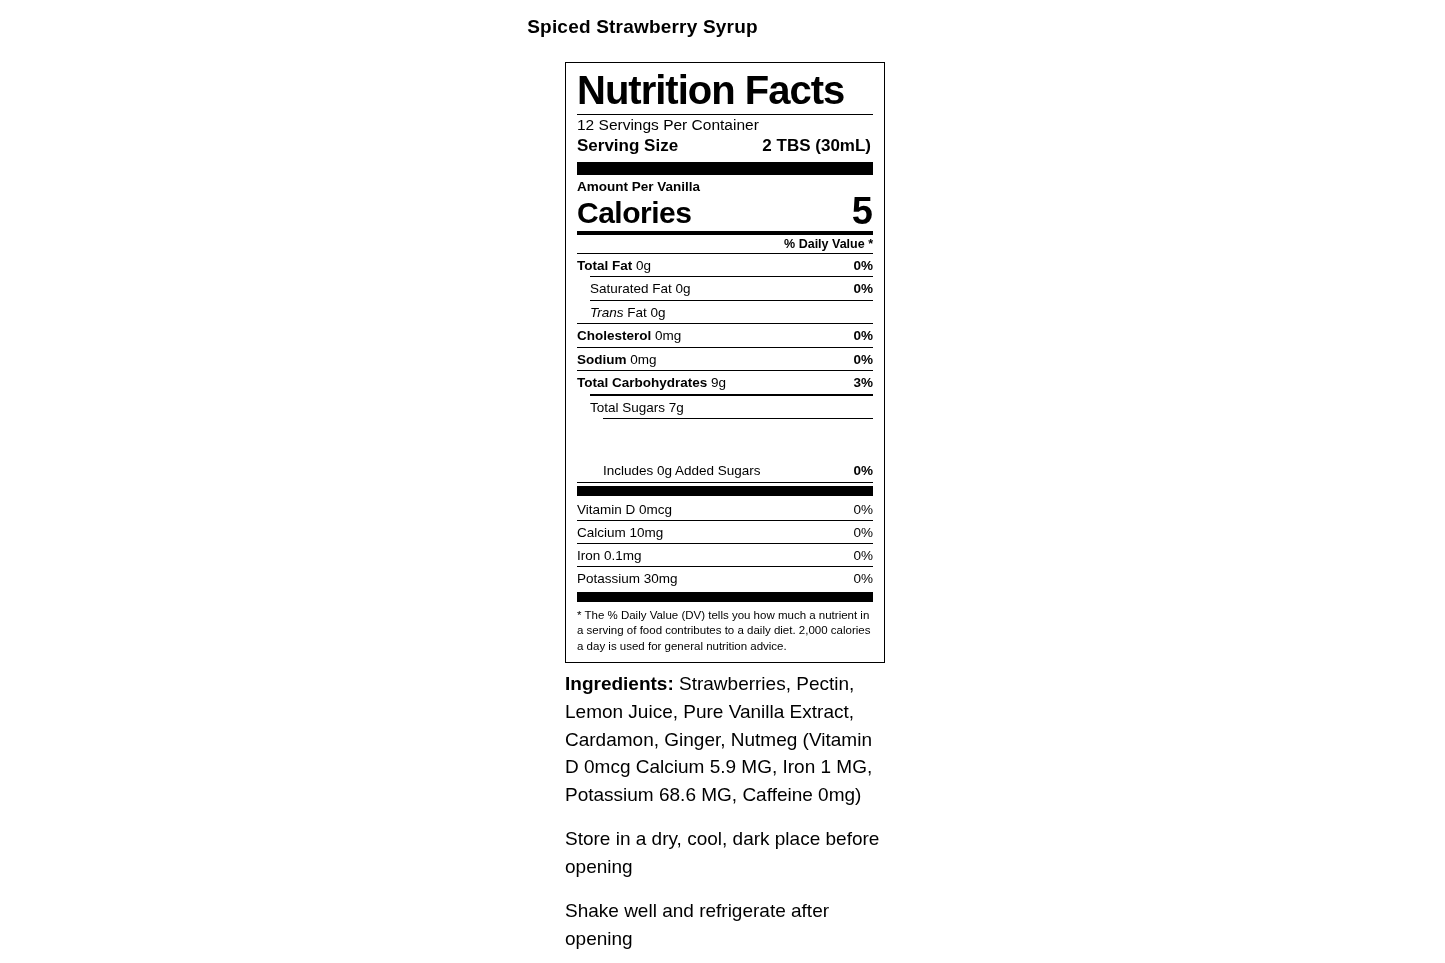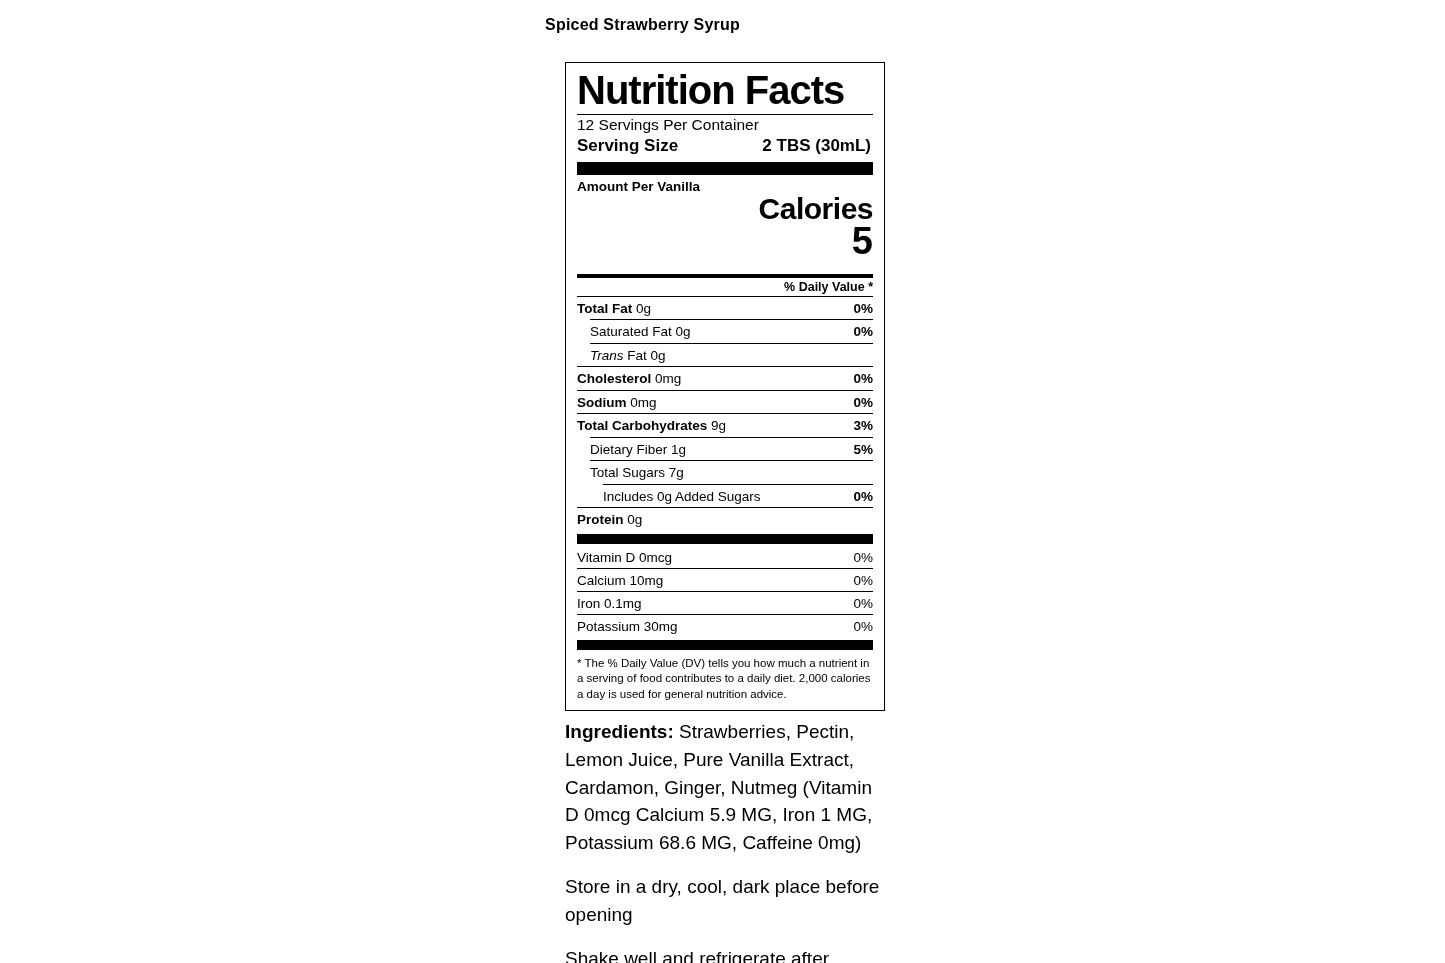--- a/index.html
+++ b/index.html
@@ -15,21 +15,21 @@
     position: relative;
     overflow: hidden;
   }
 
   .page-title {
     position: absolute;
     top: 16px;
     left: 0;
     width: 1285px;
     text-align: center;
-    font-size: 16px;
+    font-size: 19px;
     font-weight: bold;
     letter-spacing: 0.2px;
   }
 
   .label-wrap {
     position: absolute;
     left: 565px;
     top: 62px;
     width: 320px;
   }
@@ -74,22 +74,21 @@
   .amount-per {
     font-size: 13.5px;
     font-weight: bold;
     padding-top: 1px;
   }
   .calories-row {
     display: flex;
     align-items: flex-end;
     justify-content: space-between;
     line-height: 1;
-    padding-bottom: 16px;
-    flex-direction: column;
+    padding-bottom: 3px;
   }
   .calories-label {
     font-size: 30px;
     font-weight: bold;
     letter-spacing: -0.5px;
   }
   .calories-value {
     font-size: 38px;
     font-weight: bold;
     line-height: 0.9;
@@ -105,21 +104,21 @@
   .nf-row {
     display: flex;
     justify-content: space-between;
     font-size: 13.5px;
     padding: 4px 0 3px 0;
     line-height: 1.15;
   }
   .nf-row .left { }
   .nf-row .right { font-weight: bold; }
   .indent1 { padding-left: 13px; }
-  .indent2 { padding-left: 26px; }
+  .indent2 { padding-left: 26px; margin-top: 40px; }
   .bold { font-weight: bold; }
   .ital { font-style: italic; }
 
   
   .sub-rule {
     margin-left: 13px;
     border-bottom: 1px solid #000;
   }
   .sub-rule2 {
     margin-left: 26px;
@@ -216,42 +215,34 @@
       <span class="right">0%</span>
     </div>
     <div class="rule-thin"></div>
 
     <div class="nf-row">
       <span class="left"><span class="bold">Total Carbohydrates</span> <span>9g</span></span>
       <span class="right">3%</span>
     </div>
     <div class="sub-rule"></div>
 
-    <div class="nf-row indent1">
-      <span class="left"><span>Dietary Fiber</span> <span>1g</span></span>
-      <span class="right">5%</span>
-    </div>
     <div class="sub-rule"></div>
 
     <div class="nf-row indent1">
       <span class="left"><span>Total Sugars</span> <span>7g</span></span>
       <span class="right"></span>
     </div>
     <div class="sub-rule2"></div>
 
     <div class="nf-row indent2">
       <span class="left">Includes 0g Added Sugars</span>
       <span class="right">0%</span>
     </div>
     <div class="rule-thin"></div>
 
-    <div class="nf-row">
-      <span class="left"><span class="bold">Protein</span> <span>0g</span></span>
-      <span class="right"></span>
-    </div>
 
     <div class="rule-thick-small"></div>
 
     <div class="vit-row">
       <span class="left">Vitamin D 0mcg</span>
       <span class="right">0%</span>
     </div>
     <div class="rule-thin"></div>
 
     <div class="vit-row">

